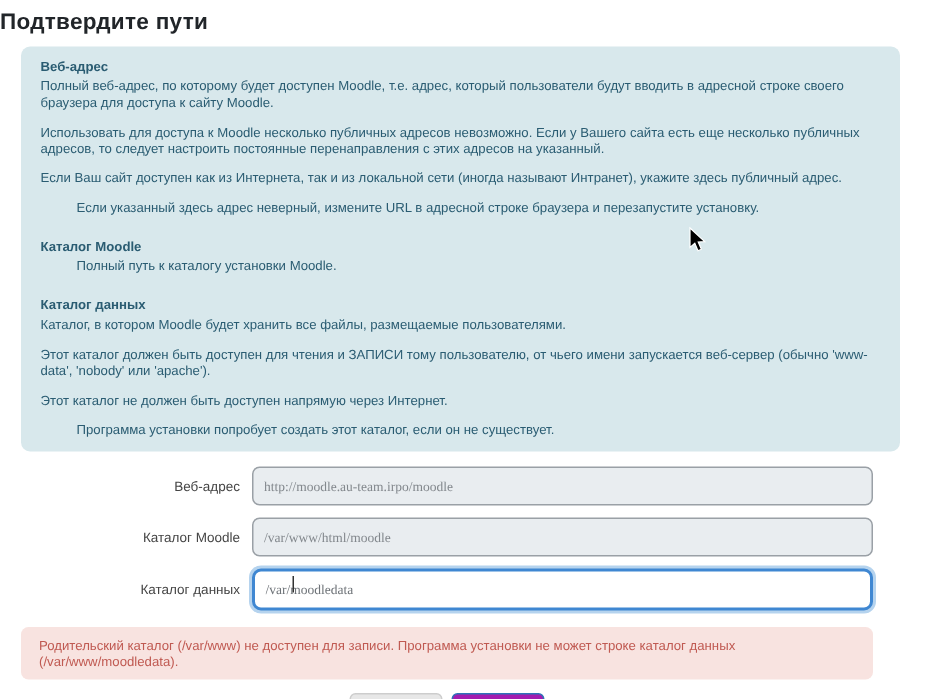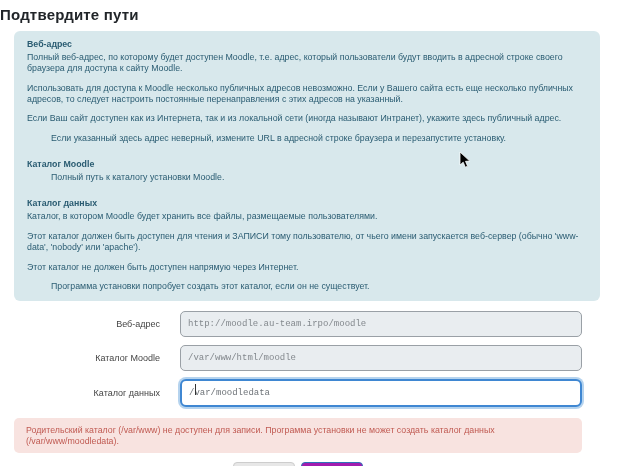--- a/index.html
+++ b/index.html
@@ -54,25 +54,24 @@
     color: #454545;
     flex: none;
   }
   .form-input {
     flex: 1;
     height: 20px;
     border: 1px solid #9aa0a6;
     border-radius: 5px;
     background: #e9edf0;
     color: #83888d;
-    font-family: Liberation Mono, monospace;
+    font-family: Liberation Serif, serif;
     font-size: 9px;
     padding: 12px 7px;
     outline: none;
-    margin-left: 12px;
   }
   .input-wrap { flex: 1; position: relative; display: flex; }
   .form-input.focused {
     background: #ffffff;
     color: #6e7378;
     border: 2px solid #3f87d2;
     box-shadow: 0 0 0 2px #b5d3ee;
     height: 18px;
     border-radius: 6px;
   }
@@ -171,21 +170,21 @@
     <div class="form-row">
       <label class="form-label">Каталог данных</label>
       <span class="input-wrap">
         <input class="form-input focused" type="text" value="/var/moodledata" style="">
         <span class="caret"></span>
       </span>
     </div>
 
   </div>
 
-  <div class="alert-error">Родительский каталог (/var/www) не доступен для записи. Программа установки не может создать каталог данных (/var/www/moodledata).</div>
+  <div class="alert-error">Родительский каталог (/var/www) не доступен для записи. Программа установки не может строке каталог данных (/var/www/moodledata).</div>
 
   <div class="btn-row">
     <button class="btn btn-back">« Назад</button>
     <button class="btn btn-next">Далее »</button>
   </div>
 
 </div>
 
 <svg class="mouse-cursor" width="12" height="18" viewBox="0 0 12 18">
   <path d="M1,1 L1,14 L4.2,11.2 L6.3,16.2 L8.6,15.2 L6.5,10.3 L10.8,10.1 Z" fill="#000000" stroke="#ffffff" stroke-width="0.8"></path>

